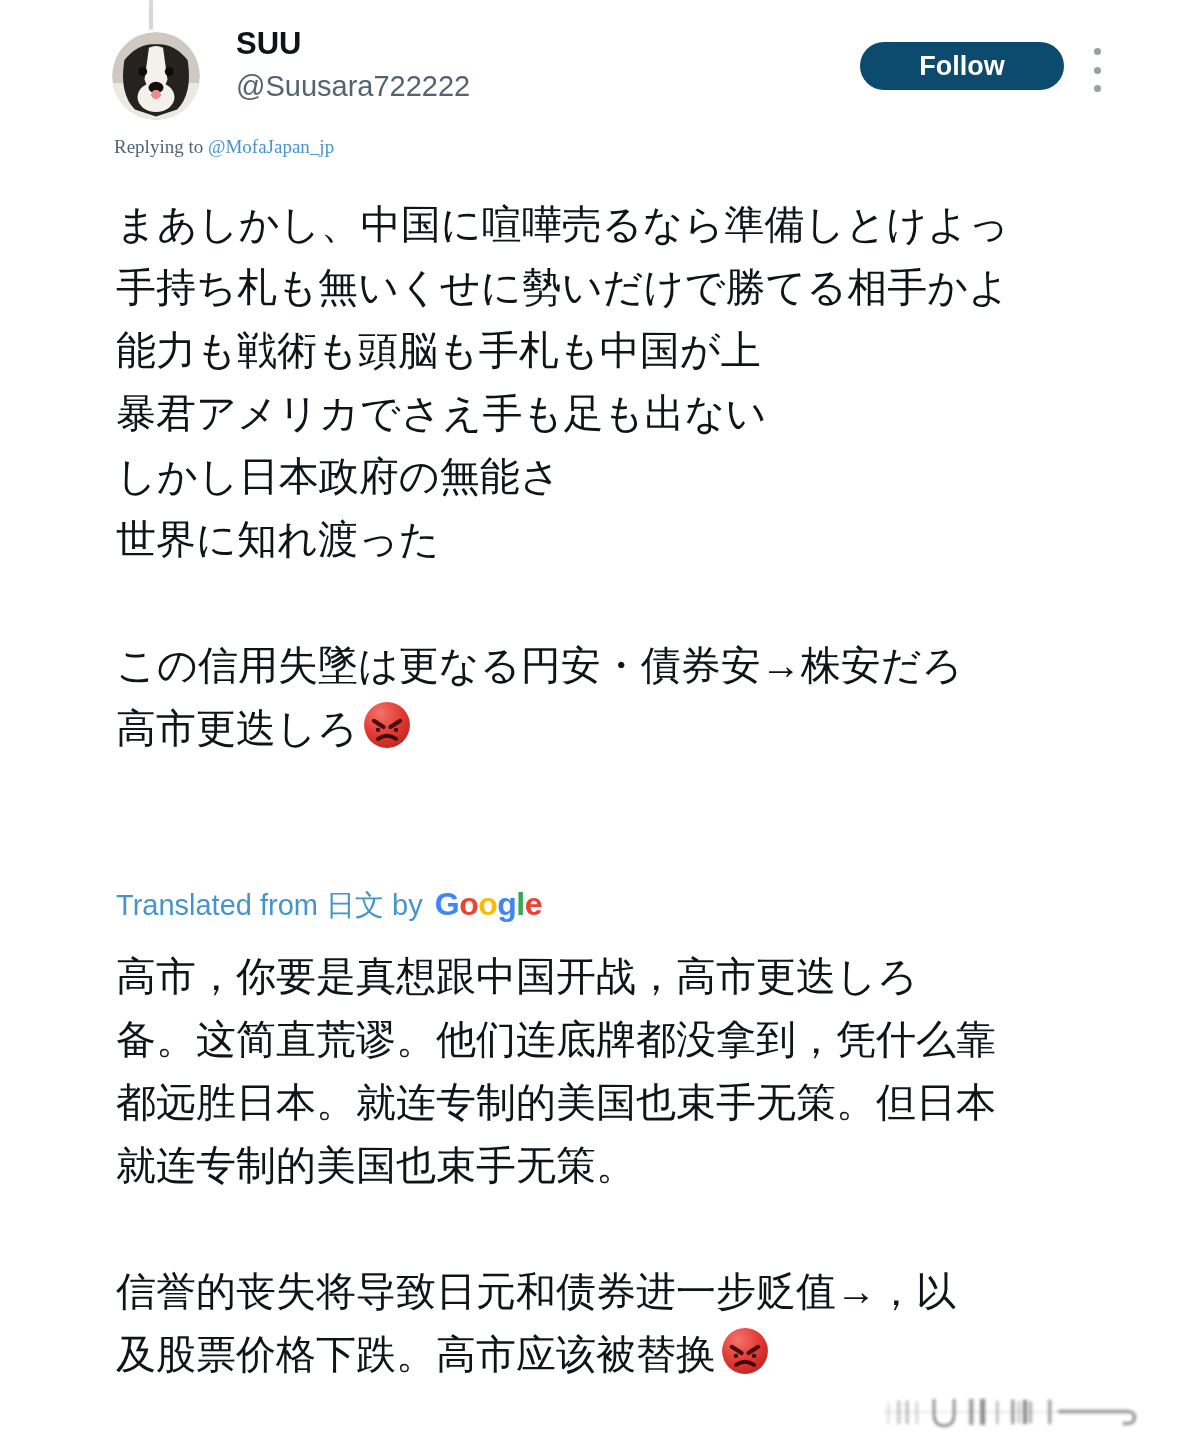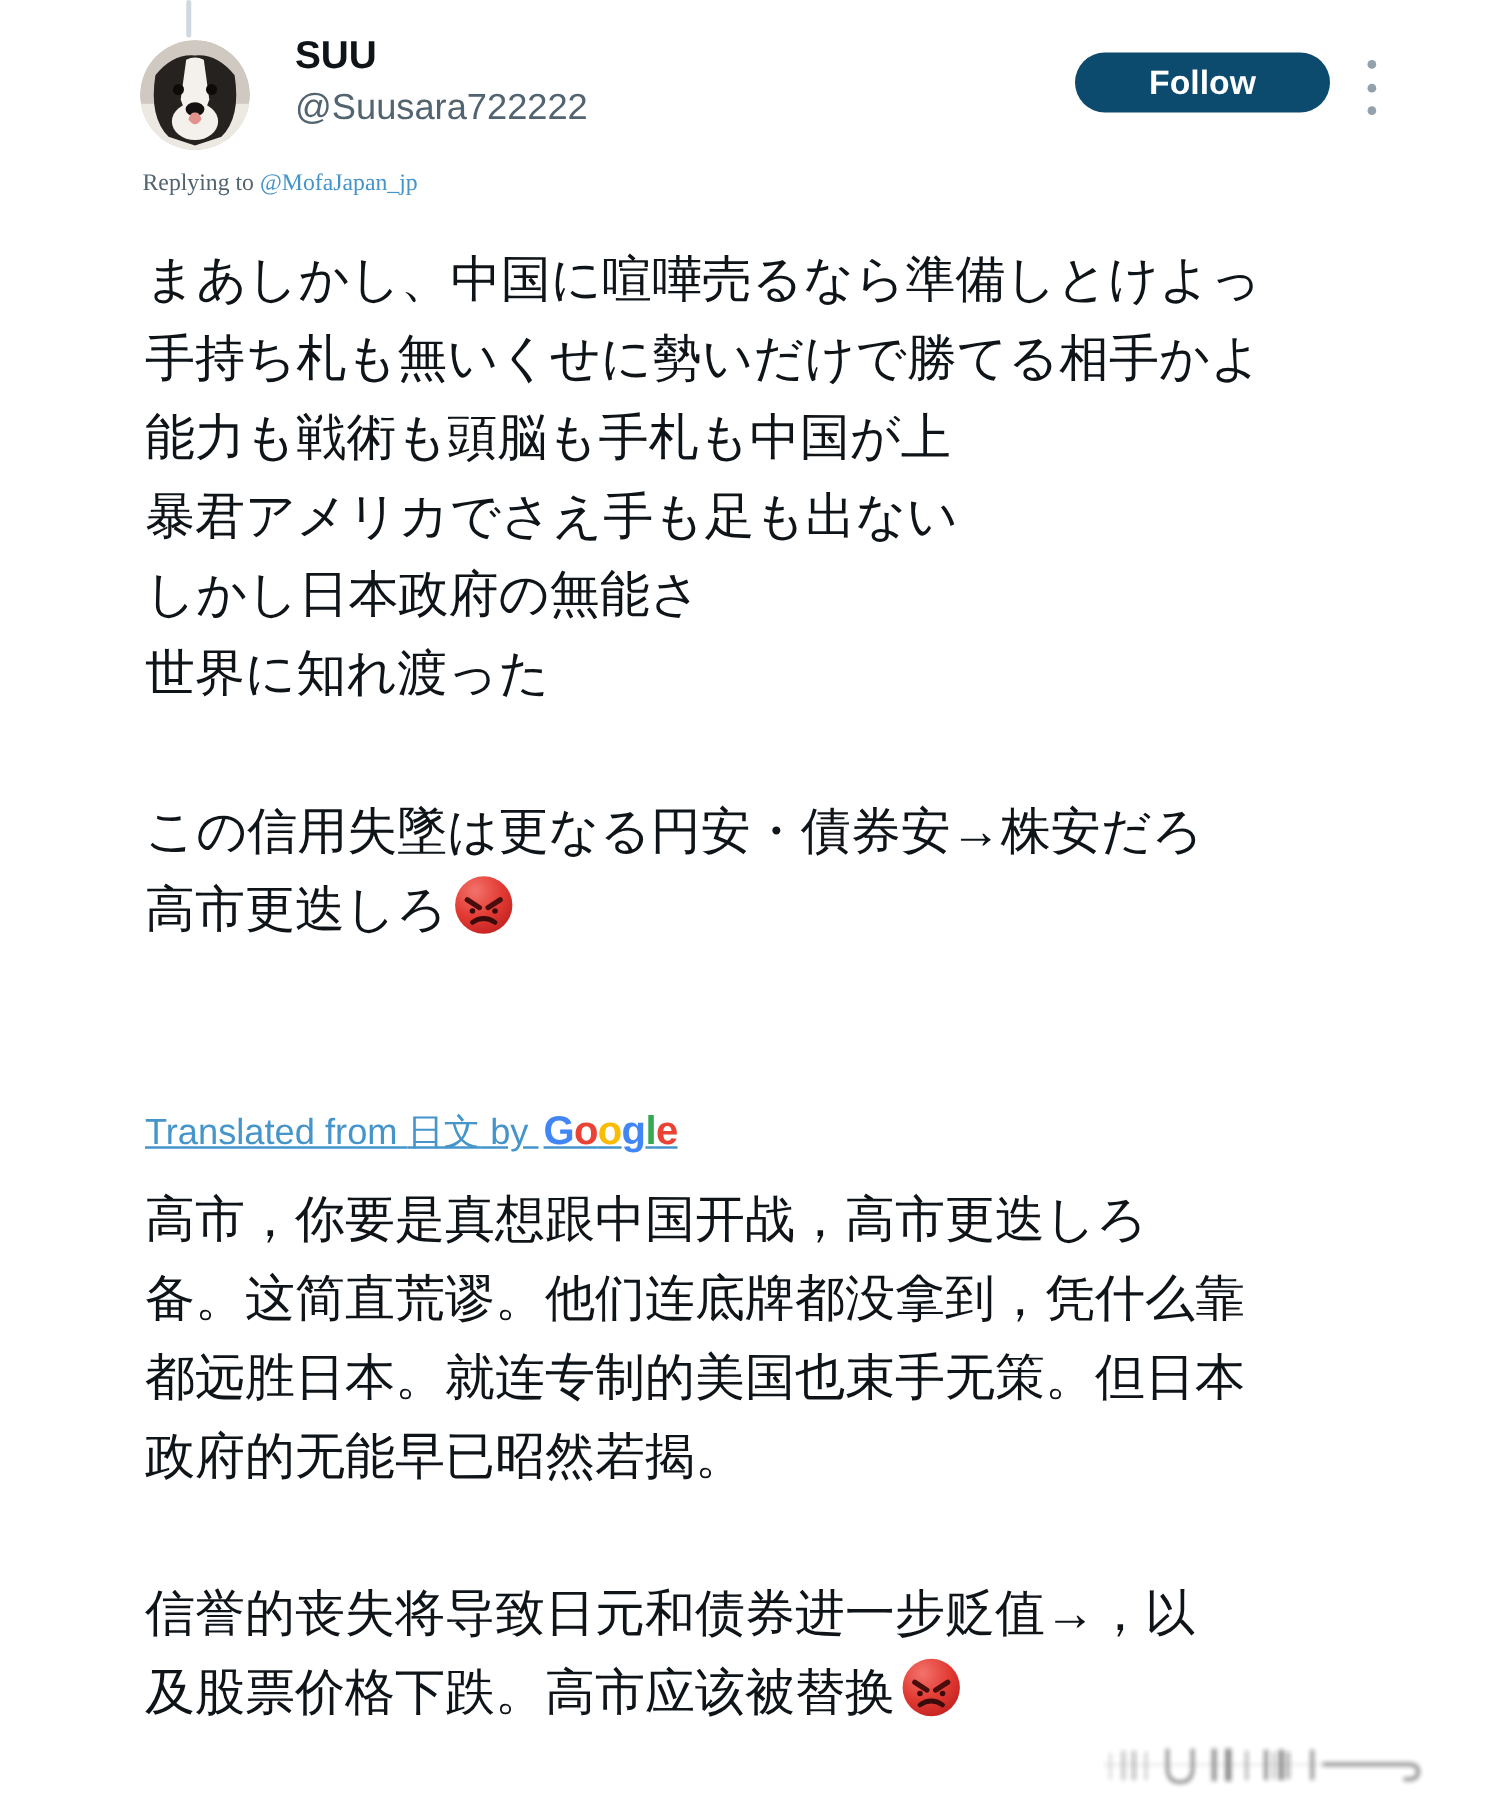--- a/index.html
+++ b/index.html
@@ -17,23 +17,23 @@
     position:absolute;left:860px;top:42px;width:204px;height:48px;border:none;
     background:#0c4a6e;color:#ffffff;border-radius:24px;font-size:27px;font-weight:700;
     font-family:inherit;cursor:pointer;display:flex;align-items:center;justify-content:center;
   }
   .more-dots{position:absolute;left:1088px;top:48px;width:18px;height:44px;display:flex;flex-direction:column;align-items:center;justify-content:space-between;cursor:pointer;}
   .more-dots i{width:7px;height:7px;border-radius:50%;background:#93a1ad;}
   .replying{position:absolute;left:114px;top:136px;font-size:19px;color:#536471;font-family:Liberation Serif, serif;}
   .replying .mention{color:#4595cb;cursor:pointer;}
   .ja-block{position:absolute;left:116px;top:193px;}
   .zh-block{position:absolute;left:116px;top:945px;}
-  .t-line{height:63px;line-height:63px;font-size:40px;color:#0f1419;white-space:nowrap;}
+  .t-line{height:63px;line-height:63px;font-size:40px;color:#0f1419;white-space:nowrap;font-family:Liberation Serif, serif;}
   .emoji{display:inline-block;width:50px;height:50px;vertical-align:-8px;margin-left:4px;}
-  .translated-row{position:absolute;left:116px;top:886px;font-size:29px;color:#4595cb;cursor:pointer;white-space:nowrap;text-decoration:underline;}
+  .translated-row{position:absolute;left:116px;top:886px;font-size:29px;color:#4595cb;cursor:pointer;white-space:nowrap;}
   .google-word{font-size:32px;font-weight:600;letter-spacing:-0.5px;margin-left:4px;}
   .watermark{position:absolute;left:882px;top:1390px;width:260px;height:48px;opacity:0.55;pointer-events:none;}
 </style>
 </head>
 <body>
 
 <div class="thread-line"></div>
 
 <div class="avatar">
   <svg viewBox="0 0 100 100">
@@ -100,21 +100,21 @@
 </div>
 
 <div class="translated-row">
   <span>Translated from </span><span>日文</span><span> by </span><span class="google-word"><span style="color:#4285F4">G</span><span style="color:#EA4335">o</span><span style="color:#FBBC05">o</span><span style="color:#4285F4">g</span><span style="color:#34A853">l</span><span style="color:#EA4335">e</span></span>
 </div>
 
 <div class="zh-block">
   <div class="t-line">高市，你要是真想跟中国开战，高市更迭しろ</div>
   <div class="t-line">备。这简直荒谬。他们连底牌都没拿到，凭什么靠</div>
   <div class="t-line">都远胜日本。就连专制的美国也束手无策。但日本</div>
-  <div class="t-line">政府的无能早已昭然若揭。</div>
+  <div class="t-line">就连专制的美国也束手无策。</div>
   <div class="t-line"></div>
   <div class="t-line">信誉的丧失将导致日元和债券进一步贬值→，以</div>
   <div class="t-line">
     <span>及股票价格下跌。高市应该被替换</span><svg class="emoji" viewBox="0 0 72 72">
       <circle cx="36" cy="36" r="33" fill="url(#angrygrad)"></circle>
       <path d="M17 30 L31 39" stroke="#4a0d0d" stroke-width="6" stroke-linecap="round" fill="none"></path>
       <path d="M55 30 L41 39" stroke="#4a0d0d" stroke-width="6" stroke-linecap="round" fill="none"></path>
       <circle cx="23" cy="43" r="3.2" fill="#3a0b0b"></circle>
       <circle cx="49" cy="43" r="3.2" fill="#3a0b0b"></circle>
       <path d="M23 56 Q36 47 49 56" stroke="#3a0b0b" stroke-width="5.5" fill="none" stroke-linecap="round"></path>

